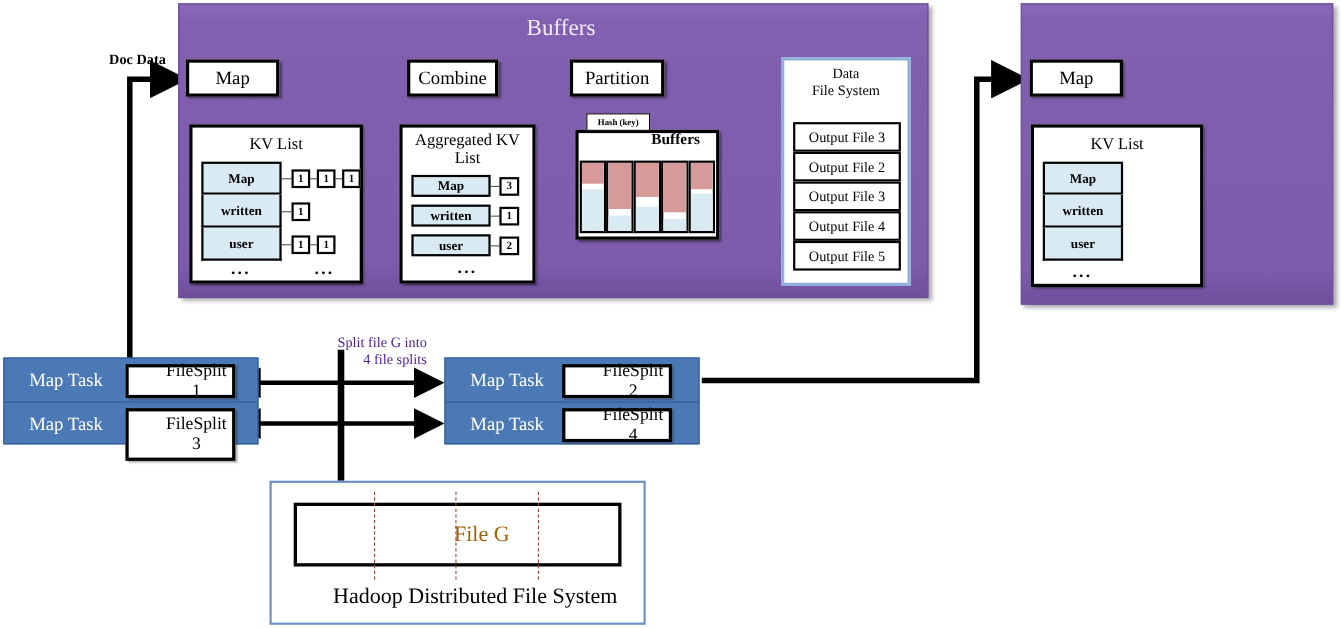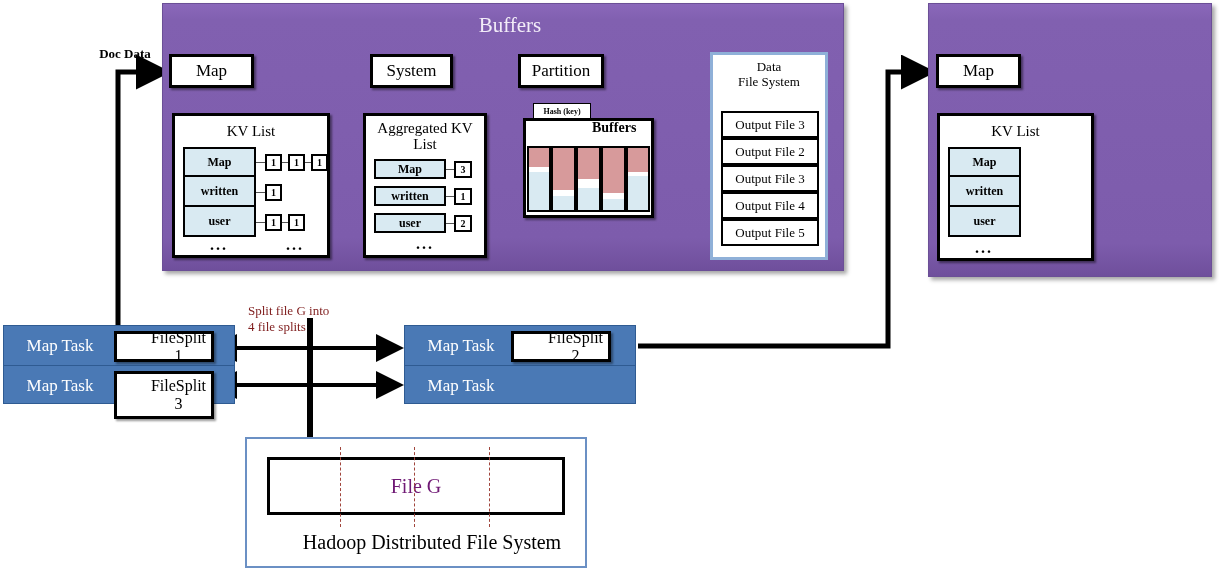--- a/index.html
+++ b/index.html
@@ -83,27 +83,27 @@
     background:#ffffff; border:3px solid #000;
     font-size:16px; color:#000;
     box-shadow:2px 2px 2px rgba(0,0,0,.4);
     padding-left:29px;
   }
   .task-div { position:absolute; background:#2f5b92; height:1px; left:0; right:0; }
 
   
   .hdfs-panel { background:#ffffff; border:2px solid #6b90c4; }
   .hdfs-file { background:#ffffff; border:3px solid #000; }
-  .hdfs-file-label { font-size:20px; color:#701a75; }
+  .hdfs-file-label { font-size:20px; color:#a16207;margin-left:22px; }
   .hdfs-title { font-size:20px; color:#000; text-align:center; width:100%; }
   .dashline { position:absolute; width:0; border-left:1px dashed #a0453c; }
 
   
   .lbl-bold { font-size:13px; font-weight:bold; color:#000; }
-  .lbl-plain { font-size:13px; color:#7f1d1d; text-align:left; line-height:1.25; }
+  .lbl-plain { font-size:13px; color:#4c1d95; text-align:right; line-height:1.25; }
 
   
   #wires { position:absolute; left:0; top:0; width:1219px; height:571px; pointer-events:none; }
 </style>
 </head>
 <body>
 
 <div id="stage">
 
   <svg id="wires" viewBox="0 0 1219 571">
@@ -187,21 +187,21 @@
 
     <div class="abs ctr kv-count" style="left:90px; top:68px; width:17px; height:17px;">1</div>
 
     <div class="abs ctr kv-count" style="left:90px; top:98px; width:17px; height:17px;">1</div>
     <div class="abs ctr kv-count" style="left:113px; top:98px; width:17px; height:17px;">1</div>
 
     <div class="abs ctr kv-dots" style="left:12px; top:121px; width:64px; height:16px;">...</div>
     <div class="abs ctr kv-dots" style="left:92px; top:121px; width:56px; height:16px;">...</div>
   </div>
 
-  <div class="abs wbox ctr wbox-label" style="left:370px; top:54px; width:83px; height:34px;">System</div>
+  <div class="abs wbox ctr wbox-label" style="left:370px; top:54px; width:83px; height:34px;">Combine</div>
 
   <div class="abs wbox" style="left:363px; top:113px; width:124px; height:145px;">
     <div class="abs ctr kv-title" style="left:0; top:4px; width:118px; height:17px;">Aggregated KV</div>
     <div class="abs ctr kv-title" style="left:0; top:20px; width:118px; height:17px;">List</div>
 
     <div class="abs ctr kv-key" style="left:8px; top:43px; width:72px; height:20px;">Map</div>
     <div class="abs ctr kv-key" style="left:8px; top:70px; width:72px; height:20px;">written</div>
     <div class="abs ctr kv-key" style="left:8px; top:97px; width:72px; height:20px;">user</div>
 
     <div class="kv-connector" style="left:80px; top:53px; width:9px;"></div>
@@ -287,20 +287,21 @@
 
   <div class="abs task-group" style="left:404px; top:325px; width:232px; height:79px;">
     <div class="task-div" style="top:39px;"></div>
 
     <div class="task-row" style="left:0; top:0; width:232px; height:39px;">
       <div class="abs ctr task-label" style="left:6px; top:9px; width:100px; height:22px;">Map Task</div>
       <div class="abs ctr split-box" style="left:106px; top:5px; width:100px; height:31px;">FileSplit 2</div>
     </div>
     <div class="task-row" style="left:0; top:40px; width:232px; height:39px;">
       <div class="abs ctr task-label" style="left:6px; top:9px; width:100px; height:22px;">Map Task</div>
+      <div class="abs ctr split-box" style="left:106px; top:5px; width:100px; height:31px;">FileSplit 4</div>
     </div>
   </div>
 
   <div class="abs lbl-plain" style="left:248px; top:303px; width:140px; height:16px;">Split file G into</div>
   <div class="abs lbl-plain" style="left:248px; top:319px; width:140px; height:16px;">4 file splits</div>
 
   <div class="abs hdfs-panel" style="left:245px; top:437px; width:342px; height:131px;">
     <div class="abs hdfs-file" style="left:20px; top:18px; width:298px; height:58px;">
       <div class="abs ctr hdfs-file-label" style="left:0; top:0; width:292px; height:52px;">File G</div>
     </div>

